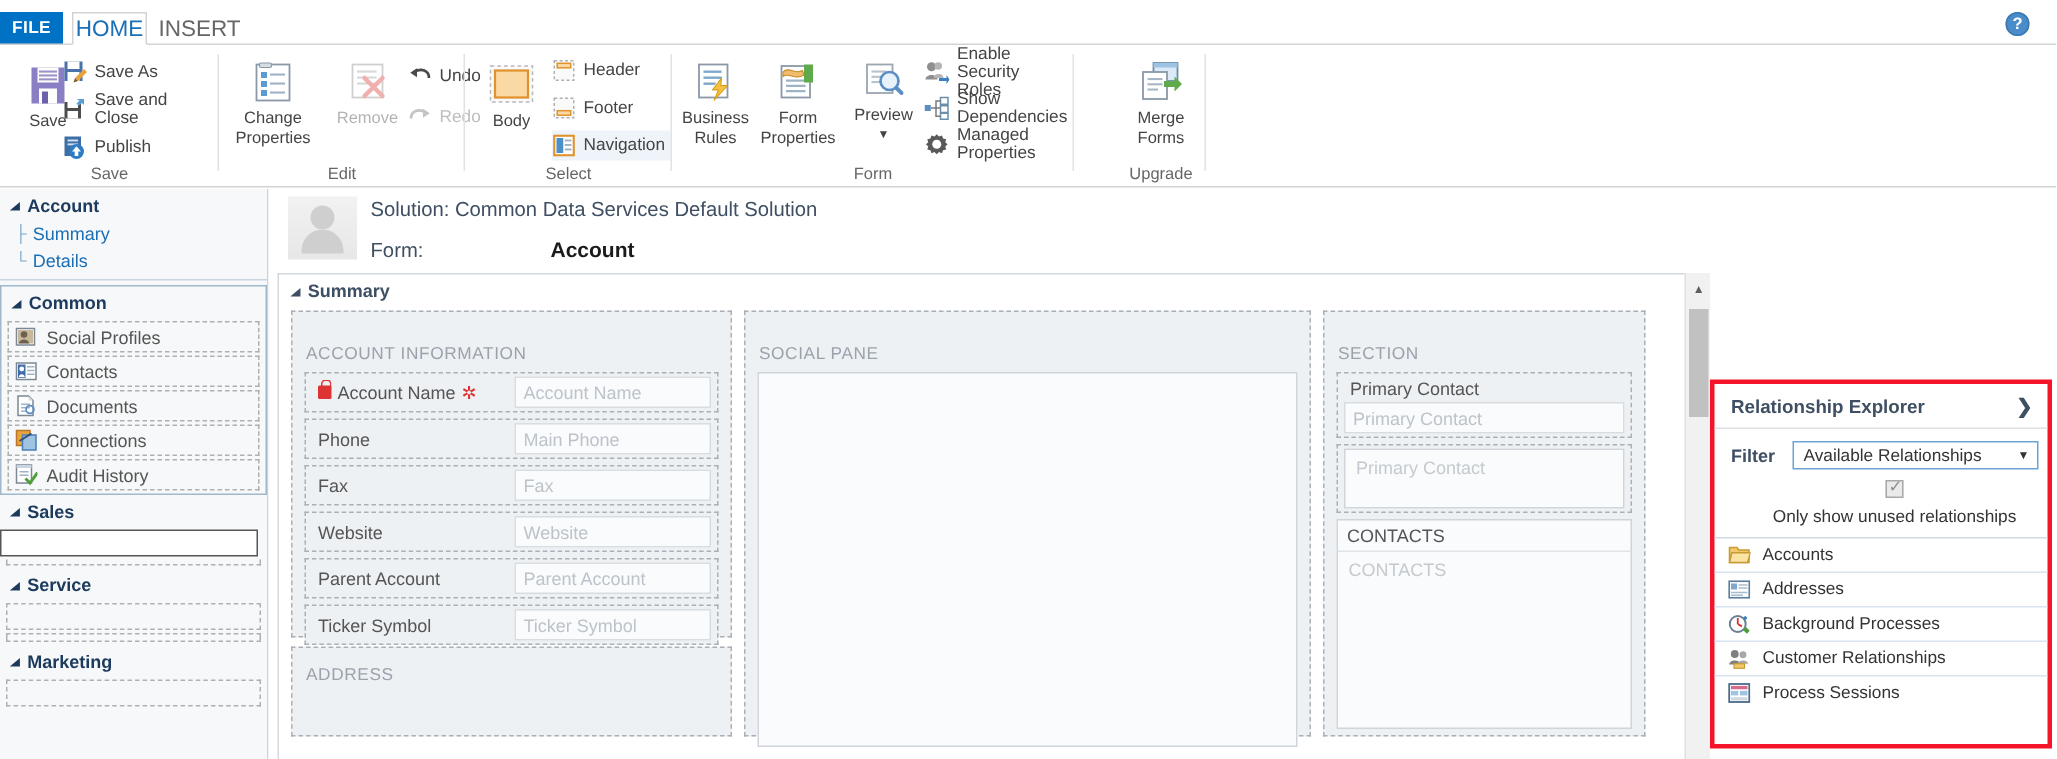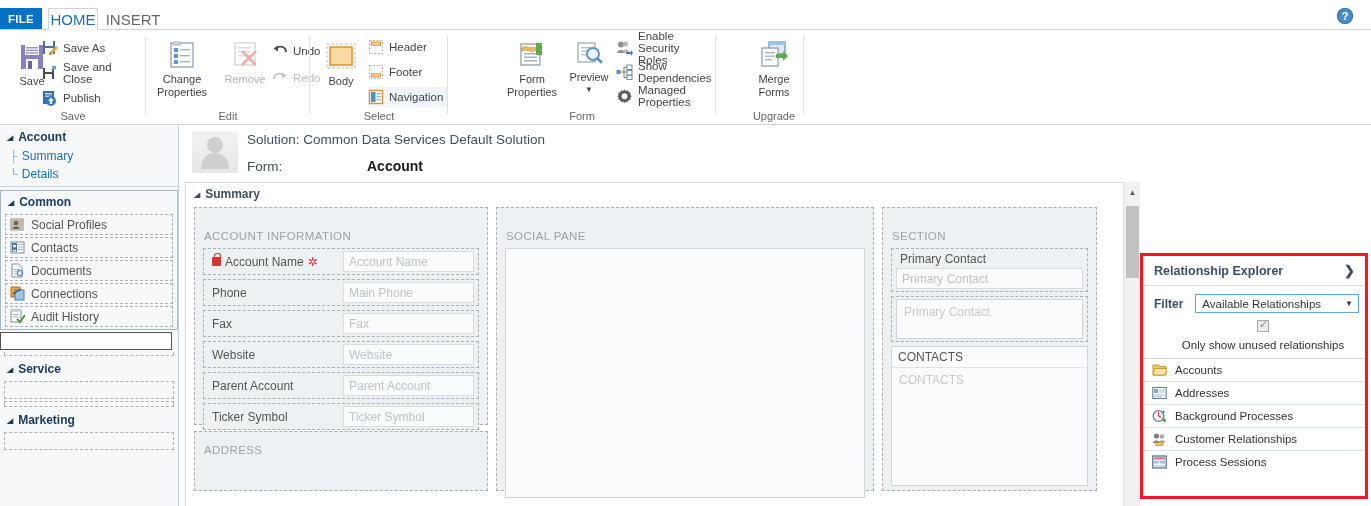--- a/index.html
+++ b/index.html
@@ -411,20 +411,32 @@
             <rect x="8.5" y="10" width="4.5" height="1.3" fill="#9fb3c6"></rect>
           </svg>
         </span>
         <span>Navigation</span>
       </div>
       <div class="rgroup-label">Select</div>
       <div class="rgroup-sep" style="right:0;"></div>
     </div>
 
     <div class="rgroup" style="left:448px; width:268px;">
+      <div class="bigbtn" style="left:4px; top:10px; width:50px;">
+        <span class="ic">
+          <svg width="30" height="30" viewBox="0 0 30 30">
+            <rect x="4" y="3" width="19" height="22" fill="#fff" stroke="#8a98a8" stroke-width="1.2"></rect>
+            <rect x="7" y="7" width="12" height="1.6" fill="#7fa8cc"></rect>
+            <rect x="7" y="11" width="12" height="1.6" fill="#7fa8cc"></rect>
+            <rect x="7" y="15" width="8" height="1.6" fill="#7fa8cc"></rect>
+            <path d="M19 12 L13 20 L17 20 L14 27 L23 17 L18.5 17 Z" fill="#f6c142" stroke="#d79b18" stroke-width=".7"></path>
+          </svg>
+        </span>
+        <span>Business Rules</span>
+      </div>
       <div class="bigbtn" style="left:56px; top:10px; width:56px;">
         <span class="ic">
           <svg width="30" height="30" viewBox="0 0 30 30">
             <rect x="4" y="4" width="19" height="21" fill="#fff" stroke="#8a98a8" stroke-width="1.2"></rect>
             <rect x="7" y="13" width="13" height="1.5" fill="#9fb3c6"></rect>
             <rect x="7" y="16.5" width="13" height="1.5" fill="#9fb3c6"></rect>
             <rect x="7" y="20" width="13" height="1.5" fill="#9fb3c6"></rect>
             <rect x="19" y="3" width="6" height="12" fill="#5faa4a"></rect>
             <path d="M5 8 C9 4, 13 10, 18 7 L19 10 C13 14, 9 8, 5 11 Z" fill="#f0bd6c" stroke="#c98c2c" stroke-width=".7"></path>
           </svg>
@@ -586,20 +598,24 @@
               <rect x="1" y="1" width="10" height="2" fill="#c9d6e2"></rect>
               <rect x="3" y="5" width="6" height="1" fill="#9fb3c6"></rect>
               <rect x="3" y="7.3" width="6" height="1" fill="#9fb3c6"></rect>
               <path d="M7 10 L10 13 L15 6" stroke="#4f9e3c" stroke-width="2" fill="none"></path>
             </svg>
           </span>
           <span>Audit History</span>
         </div>
       </div>
 
+      <div class="nav-sec-head">
+        <span class="nav-tri">◢</span>
+        <span>Sales</span>
+      </div>
       <div class="nav-solid-row"></div>
       <div class="nav-dashed-row" style="border-top:none; height:4px;"></div>
 
       <div class="nav-sec-head">
         <span class="nav-tri">◢</span>
         <span>Service</span>
       </div>
       <div class="nav-dashed-row"></div>
       <div class="nav-dashed-row" style="height:6px;"></div>
 

